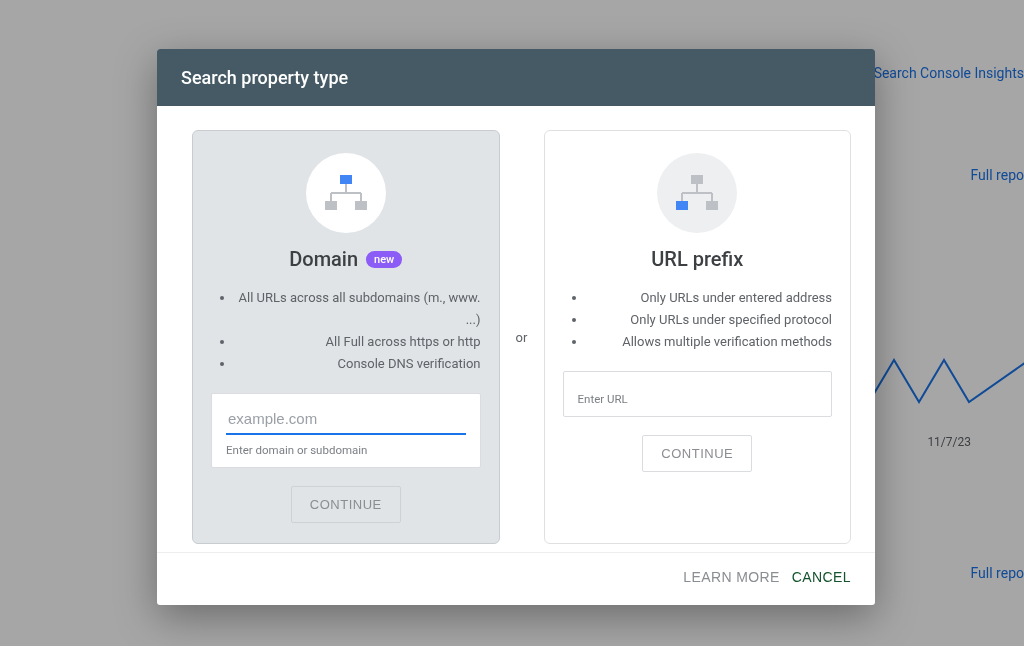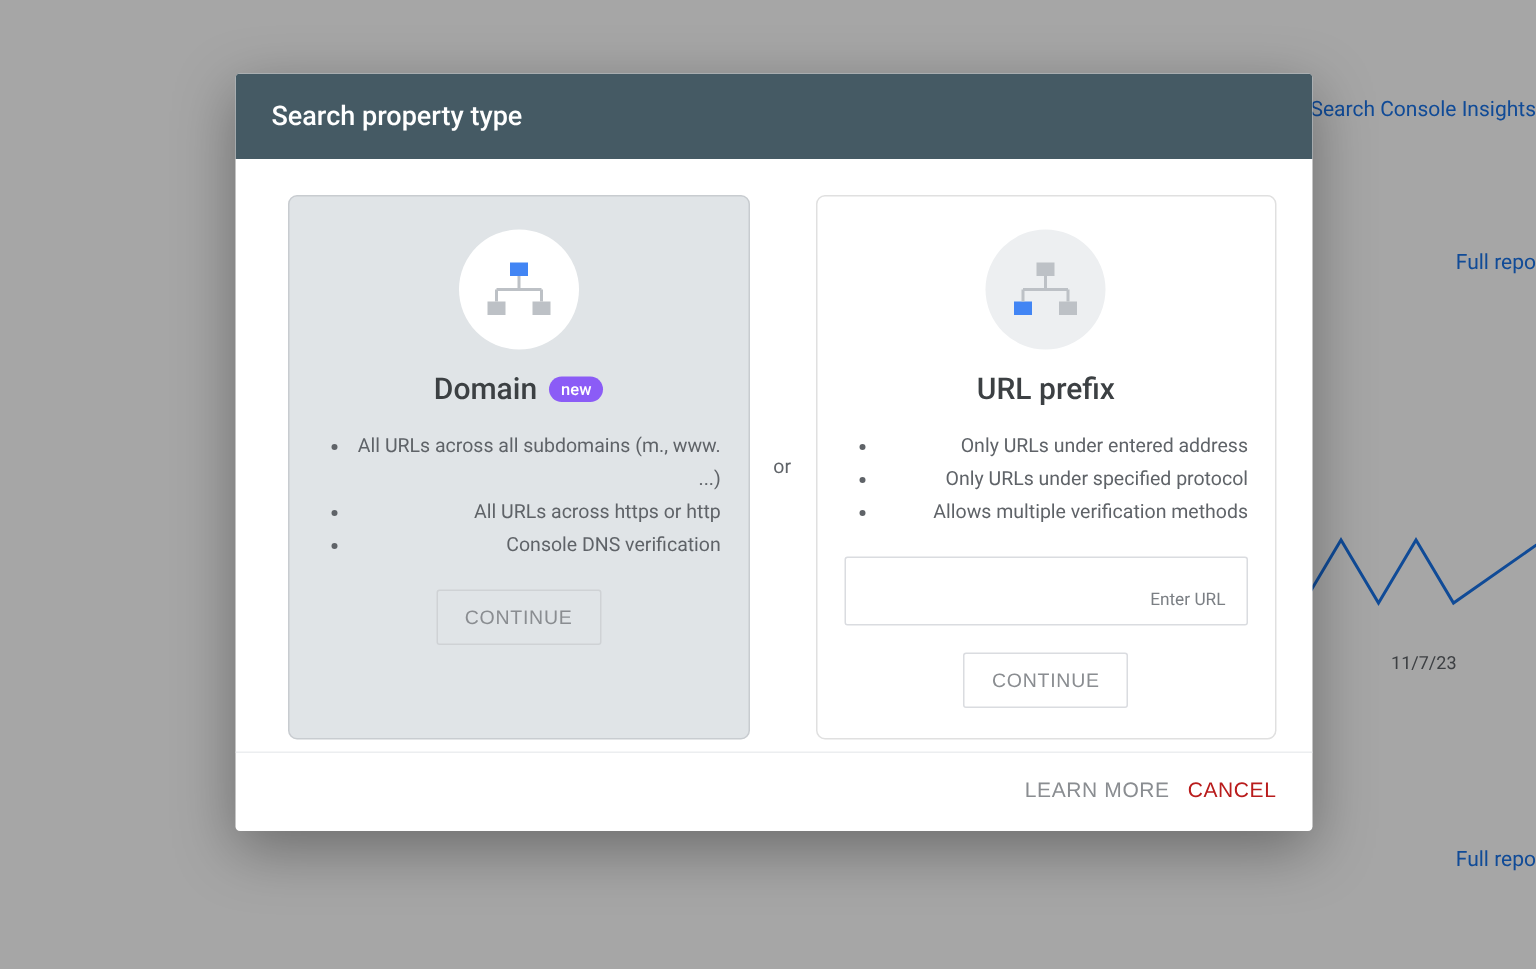--- a/index.html
+++ b/index.html
@@ -137,21 +137,20 @@
     color: #3c4043;
   }
   .card.selected .text-input {
     border-bottom: 2px solid #1a73e8;
   }
   .text-input::placeholder { color: #9aa0a6; }
   .helper {
     font-size: 11.5px;
     color: #7b7f84;
     margin-top: 8px;
-    text-align: right;
   }
   .continue-btn {
     border: 1px solid #dadce0;
     background: #fff;
     color: #8a8d91;
     font-size: 13px;
     font-weight: 500;
     letter-spacing: 0.5px;
     padding: 10px 18px;
     border-radius: 2px;
@@ -168,21 +167,21 @@
     padding: 16px 24px 20px 24px;
     border-top: 1px solid #eceef0;
   }
   .footer-btn {
     background: none;
     border: none;
     font-size: 14px;
     font-weight: 500;
     letter-spacing: 0.4px;
     cursor: pointer;
-    color: #b91c1c;
+    color: #14532d;
   }
   .footer-btn.secondary { color: #8a8d91; }
 </style>
 </head>
 <body>
 
 <div class="bg">
   <span class="link1">Search Console Insights</span>
   <span class="link2">Full repo</span>
   <span class="link3">Full repo</span>
@@ -210,23 +209,27 @@
           <line x1="8" y1="20" x2="8" y2="28" stroke="#bdc1c6" stroke-width="2"></line>
           <line x1="38" y1="20" x2="38" y2="28" stroke="#bdc1c6" stroke-width="2"></line>
         </svg>
       </div>
       <div class="card-title">
         <span>Domain</span>
         <span class="badge-new">new</span>
       </div>
       <ul class="features">
         <li>All URLs across all subdomains (m., www. ...)</li>
-        <li>All URLs across https or http</li>
+        <li>All Full across https or http</li>
         <li>Console DNS verification</li>
       </ul>
+      <div class="input-block">
+        <input type="text" class="text-input" placeholder="example.com" style="">
+        <div class="helper">Enter domain or subdomain</div>
+      </div>
       <button class="continue-btn">CONTINUE</button>
     </div>
 
     <div class="divider">or</div>
 
     <div class="card">
       <div class="icon-circle">
         <svg width="46" height="40">
           <rect x="17" y="2" width="12" height="9" fill="#bdc1c6"></rect>
           <rect x="2" y="28" width="12" height="9" fill="#4285f4"></rect>

